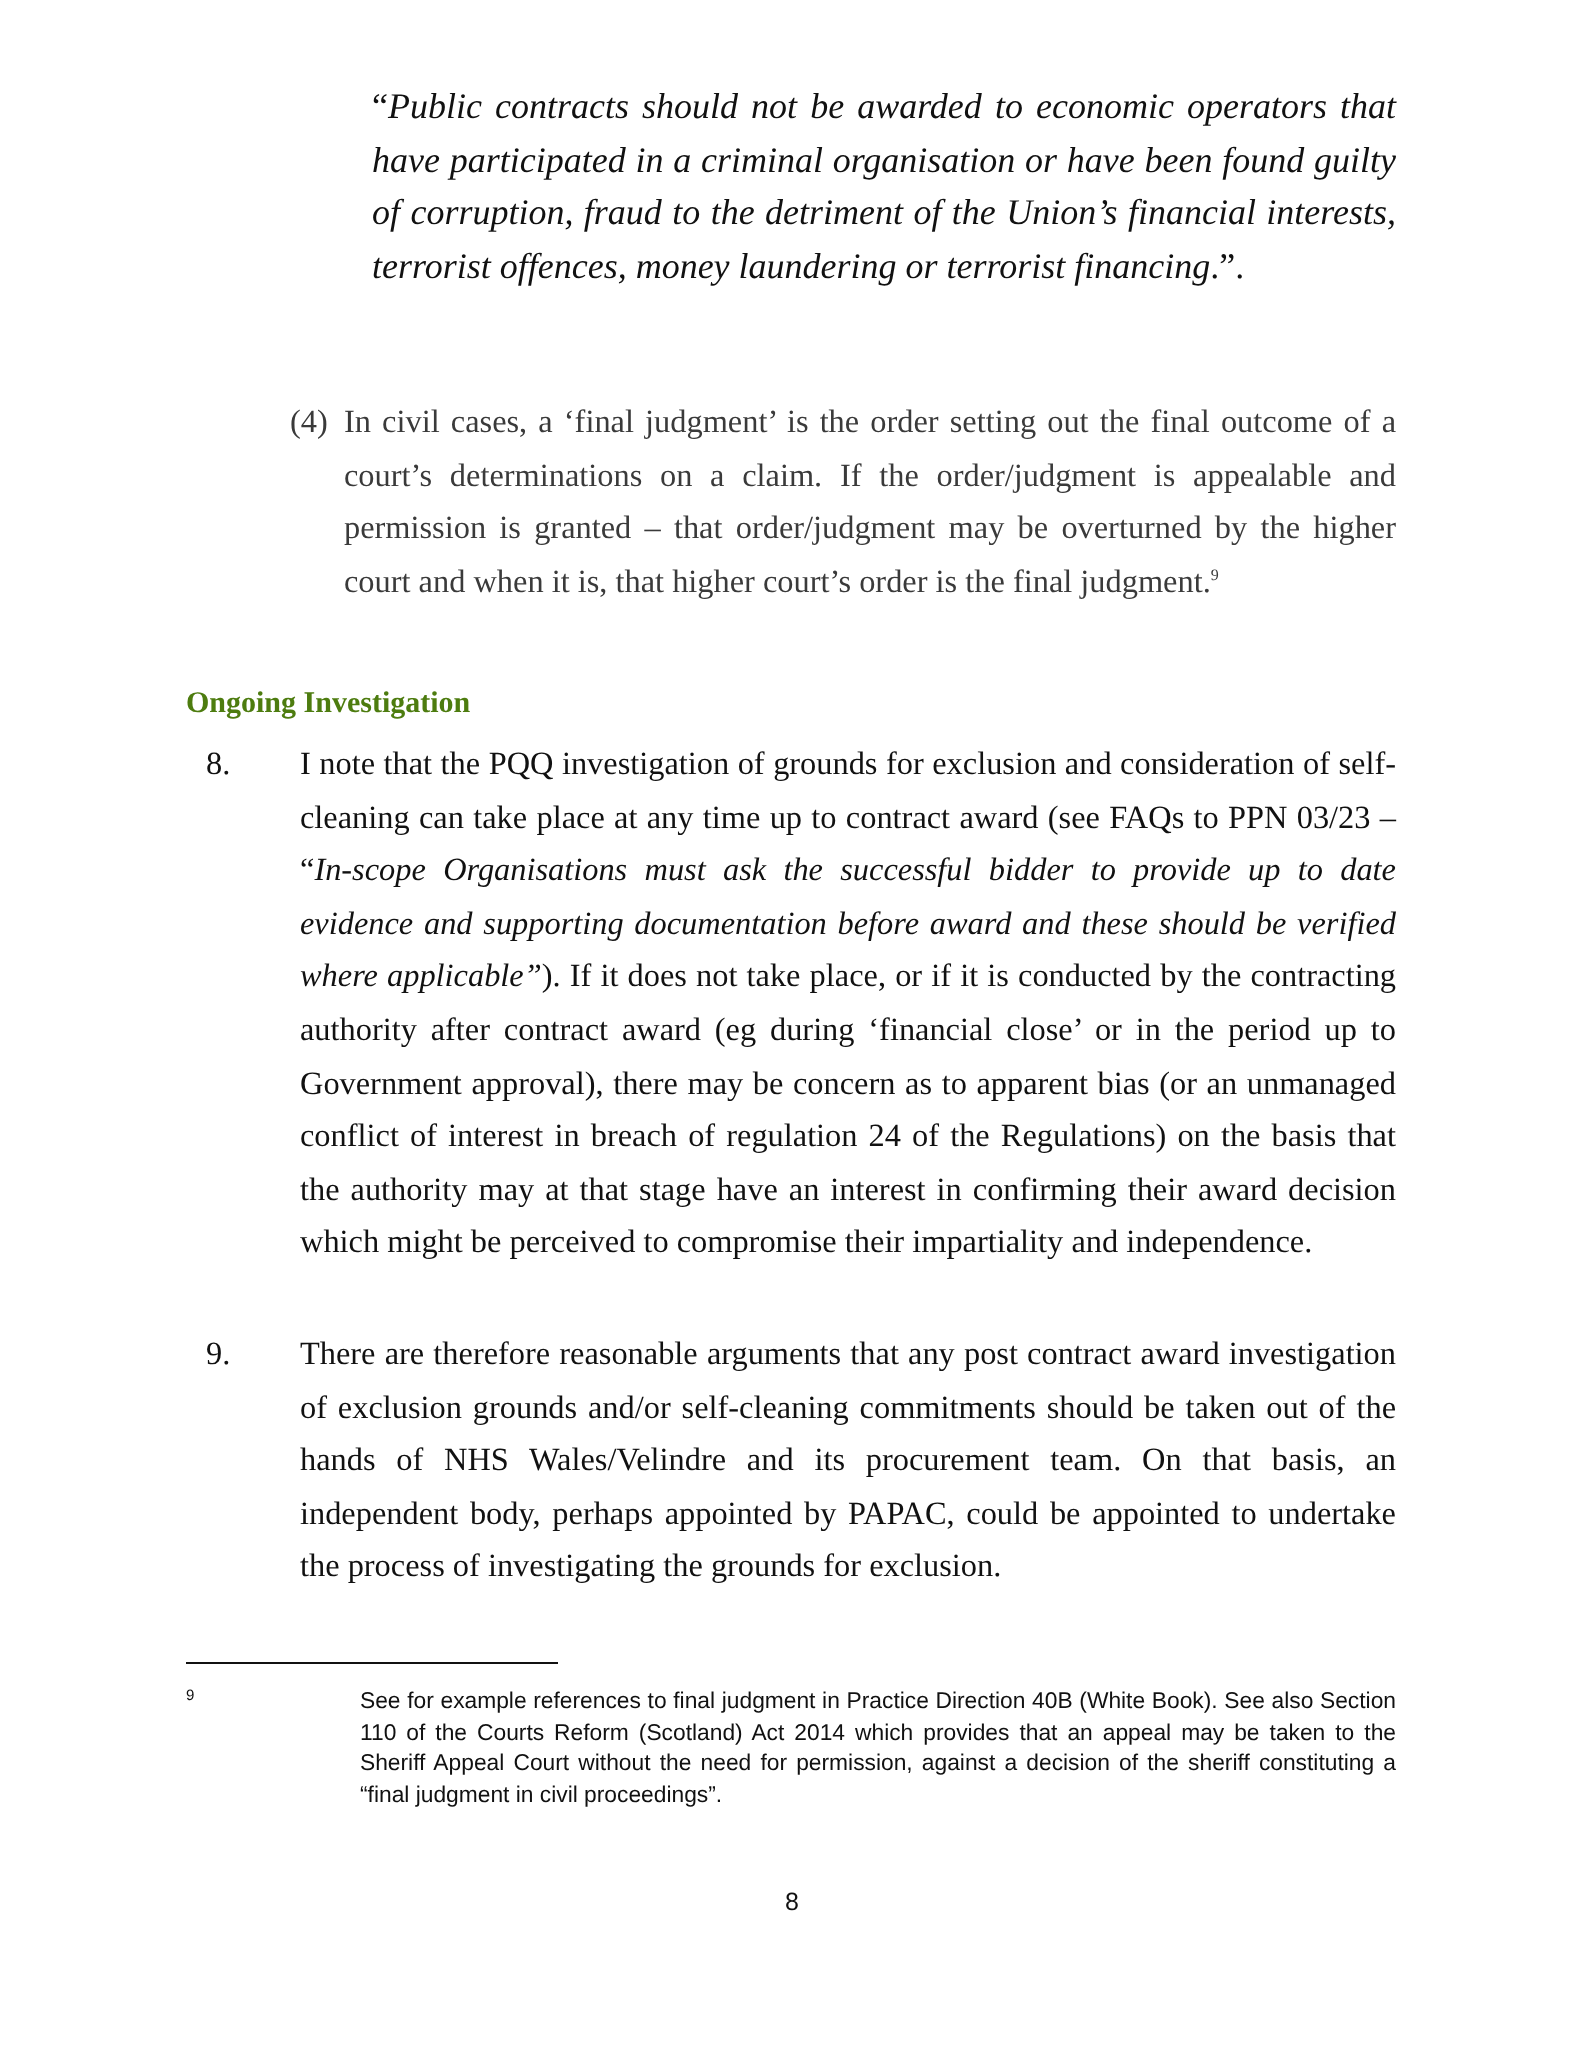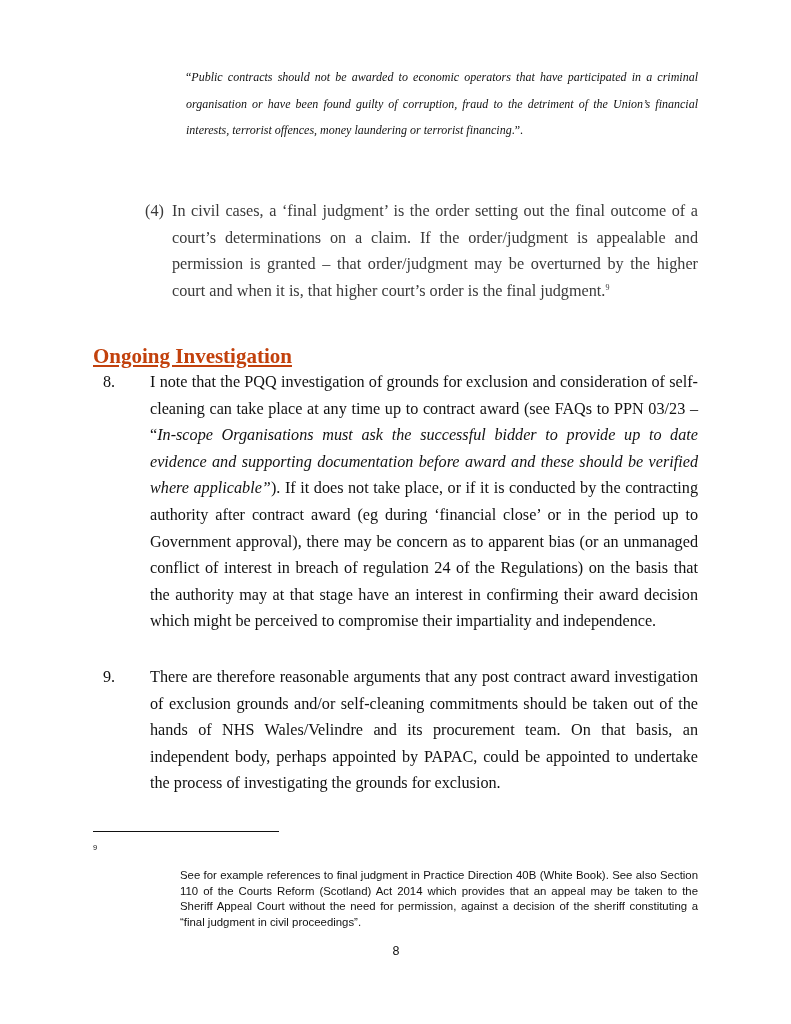--- a/index.html
+++ b/index.html
@@ -23,25 +23,24 @@
     }
     .justify {
       text-align: justify;
       text-align-last: left;
     }
     .quote-block {
       position: absolute;
       left: 186px;
       top: 40px;
       width: 512px;
-      font-size: 12px;
+      font-size: 18px;
       line-height: 26.5px;
       font-style: italic;
       color: #111111;
-      margin-top: 24px;
     }
     .quote-block .normal { font-style: normal; }
     .sub-para {
       position: absolute;
       left: 145px;
       top: 198px;
       width: 553px;
       font-size: 16.2px;
       line-height: 26.5px;
       color: #3a3a3a;
@@ -57,24 +56,23 @@
     }
     sup.fn {
       font-size: 8px;
       vertical-align: 6px;
       line-height: 0;
     }
     .heading {
       position: absolute;
       left: 93px;
       top: 344px;
-      font-size: 21px;
+      font-size: 15px;
       font-weight: bold;
-      text-decoration: underline;
-      color: #c2410c;
+      color: #4d7c0f;
     }
     .para {
       position: absolute;
       left: 103px;
       width: 595px;
       font-size: 16.2px;
       line-height: 26.6px;
       color: #111111;
     }
     .para .num {
@@ -108,21 +106,20 @@
       color: #111111;
     }
     .footnote .fn-mark {
       position: absolute;
       left: 0;
       top: -4px;
       font-size: 7.5px;
     }
     .footnote .fn-first {
       padding-left: 87px;
-      margin-top: 24px;
     }
     .page-number {
       position: absolute;
       left: 386px;
       top: 944px;
       width: 20px;
       text-align: center;
       font-family: "Liberation Sans", "DejaVu Sans", sans-serif;
       font-size: 12.5px;
       color: #111;

